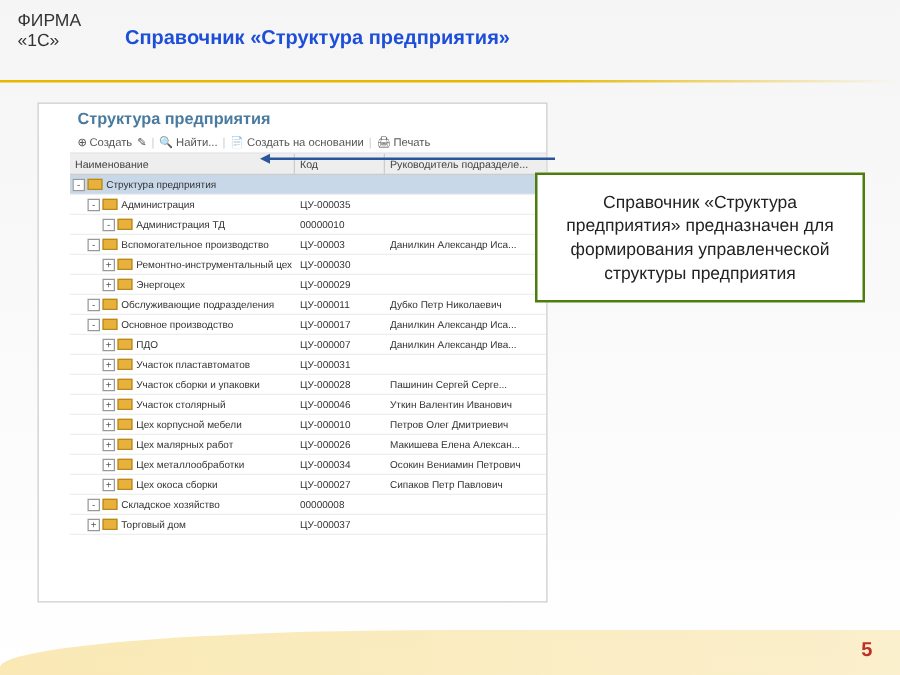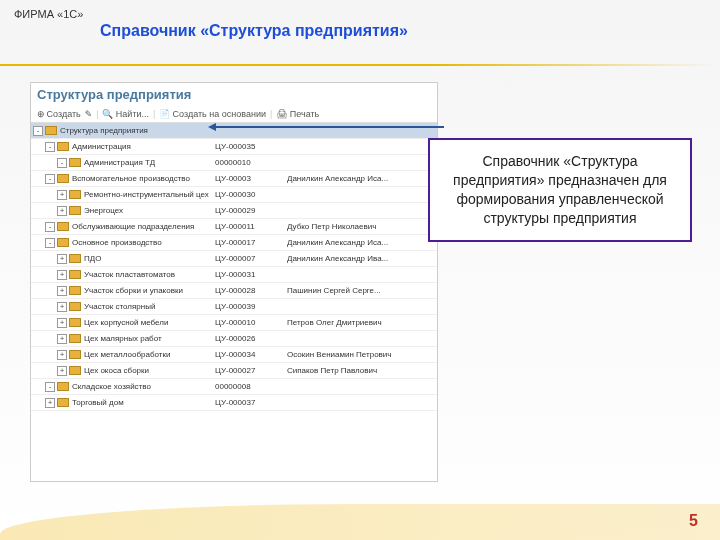--- a/index.html
+++ b/index.html
@@ -11,34 +11,35 @@
     overflow: hidden;
   }
   .logo {
     position: absolute; top: 8px; left: 14px;
     width: 70px; height: 56px;
   }
   .logo-main {
     font-size: 26px; font-weight: bold; color: #b22222;
     line-height: 1;
   }
-  .logo-sub { font-size: 11px; color: #333; }
+  .logo-sub { font-size: 14px; color: #333; }
   .title-bar {
     position: absolute; top: 22px; left: 100px;
     font-size: 16px; font-weight: bold; color: #1d4ed8;
   }
   .title-underline {
     position: absolute; top: 64px; left: 0; right: 0;
     height: 2px; background: linear-gradient(to right, #e6b800 60%, transparent);
   }
   .app {
     position: absolute; top: 82px; left: 30px;
     width: 408px; height: 400px;
     border: 1px solid #ccc; background: #fff;
     font-size: 9px;
+    padding-left: 25px;
   }
   .app-header {
     padding: 4px 6px; color: #4a7a9e; font-size: 13px; font-weight: bold;
   }
   .toolbar {
     padding: 3px 6px; border-bottom: 1px solid #ddd;
     display: flex; align-items: center; gap: 4px;
     font-size: 9px; color: #555;
   }
   .tb-btn { display: inline-flex; align-items: center; gap: 2px; cursor: pointer; }
@@ -75,21 +76,21 @@
     width: 230px; height: 2px; background: #2a5599;
   }
   .arrow::before {
     content: ""; position: absolute; left: -6px; top: -3px;
     border-right: 8px solid #2a5599;
     border-top: 4px solid transparent;
     border-bottom: 4px solid transparent;
   }
   .callout {
     position: absolute; top: 138px; left: 428px;
-    width: 264px; border: 2px solid #4c1d95;
+    width: 264px; border: 2px solid #4d7c0f;
     background: #fff; padding: 12px 10px;
     font-size: 14px; text-align: center; color: #222;
     line-height: 1.35;
   }
   .pagenum {
     position: absolute; bottom: 10px; right: 22px;
     font-size: 16px; font-weight: bold; color: #c03028;
   }
   .wave {
     position: absolute; bottom: 0; left: 0; right: 0; height: 36px;
@@ -127,20 +128,25 @@
     <span class="tb-btn">
       <span>📄</span>
       <span>Создать на основании</span>
     </span>
     <span class="tb-sep">|</span>
     <span class="tb-btn">
       <span>🖨</span>
       <span>Печать</span>
     </span>
   </div>
+  <div class="table-head">
+    <div class="col-name">Наименование</div>
+    <div class="col-code">Код</div>
+    <div class="col-mgr">Руководитель подразделе...</div>
+  </div>
   <div class="tree" id="tree">
       <div class="row selected">
         <div class="cell-name">
           <span class="indent" style="width: 0px;"></span>
           <span class="toggle">-</span>
           <span class="folder"></span>
           <span>Структура предприятия</span>
         </div>
         <div class="cell-code"></div>
         <div class="cell-mgr"></div>
@@ -244,40 +250,42 @@
         <div class="cell-code">ЦУ-000028</div>
         <div class="cell-mgr">Пашинин Сергей Серге...</div>
       </div>
       <div class="row">
         <div class="cell-name">
           <span class="indent" style="width: 24px;"></span>
           <span class="toggle">+</span>
           <span class="folder"></span>
           <span>Участок столярный</span>
         </div>
-        <div class="cell-code">ЦУ-000039</div>
+        <div class="cell-code">ЦУ-000046</div>
+        <div class="cell-mgr">Уткин Валентин Иванович</div>
       </div>
       <div class="row">
         <div class="cell-name">
           <span class="indent" style="width: 24px;"></span>
           <span class="toggle">+</span>
           <span class="folder"></span>
           <span>Цех корпусной мебели</span>
         </div>
         <div class="cell-code">ЦУ-000010</div>
         <div class="cell-mgr">Петров Олег Дмитриевич</div>
       </div>
       <div class="row">
         <div class="cell-name">
           <span class="indent" style="width: 24px;"></span>
           <span class="toggle">+</span>
           <span class="folder"></span>
           <span>Цех малярных работ</span>
         </div>
         <div class="cell-code">ЦУ-000026</div>
+        <div class="cell-mgr">Макишева Елена Алексан...</div>
       </div>
       <div class="row">
         <div class="cell-name">
           <span class="indent" style="width: 24px;"></span>
           <span class="toggle">+</span>
           <span class="folder"></span>
           <span>Цех металлообработки</span>
         </div>
         <div class="cell-code">ЦУ-000034</div>
         <div class="cell-mgr">Осокин Вениамин Петрович</div>

